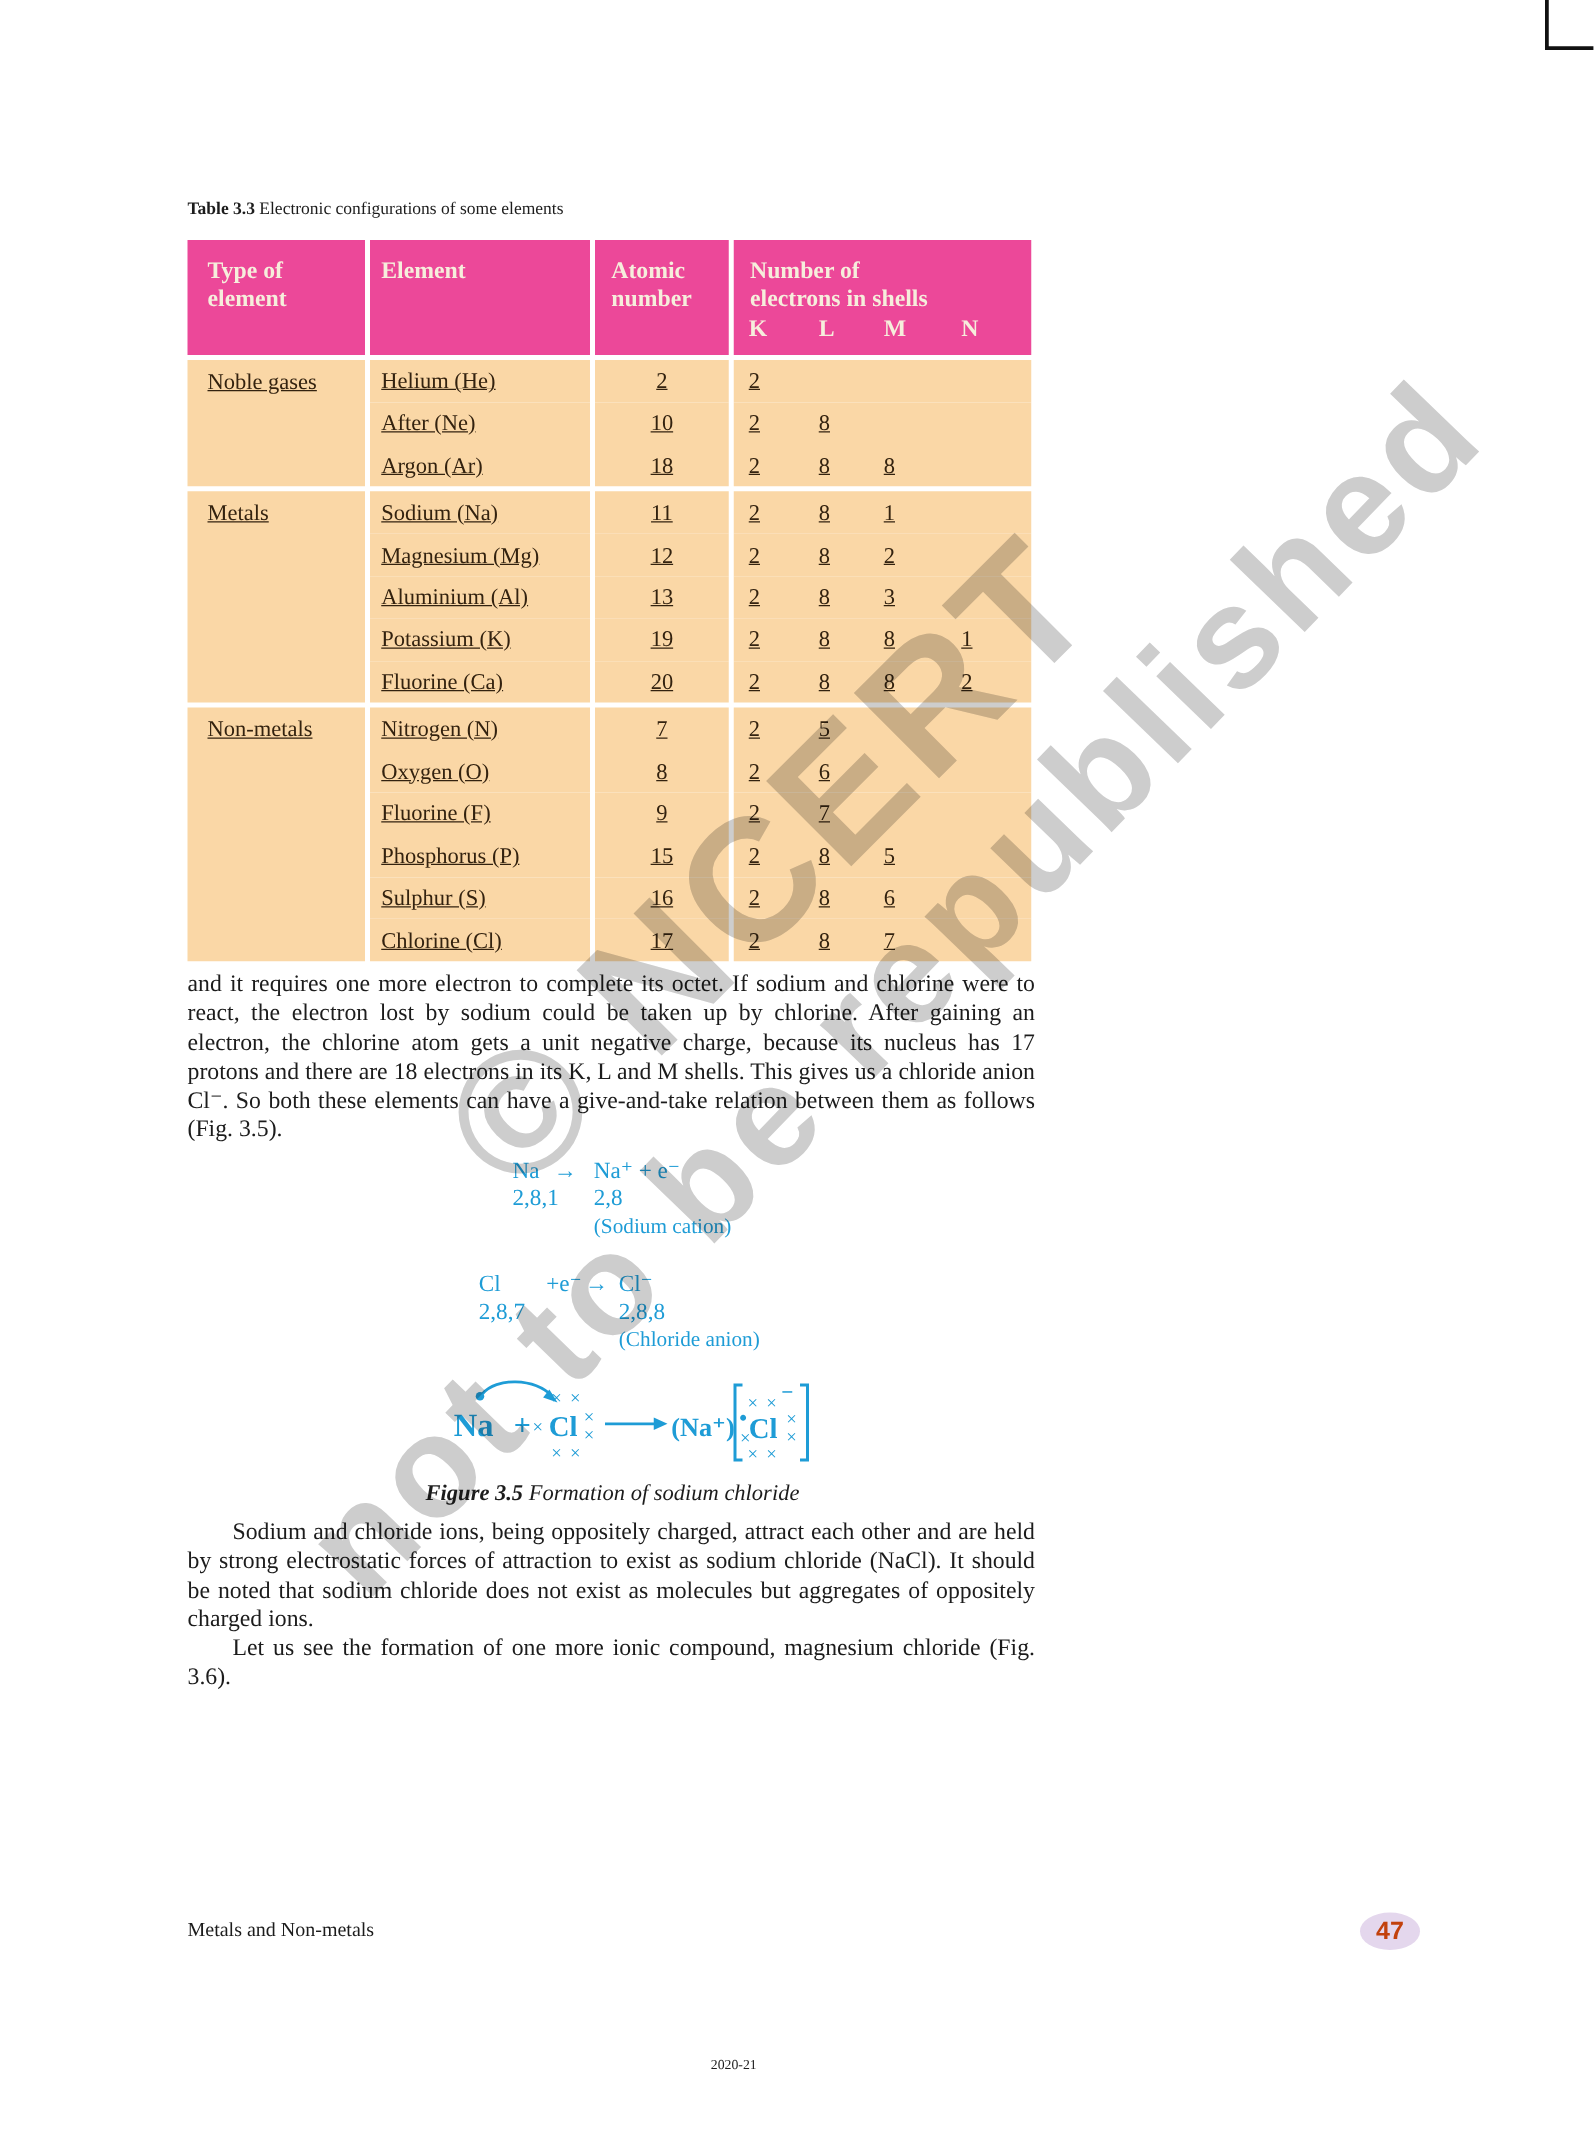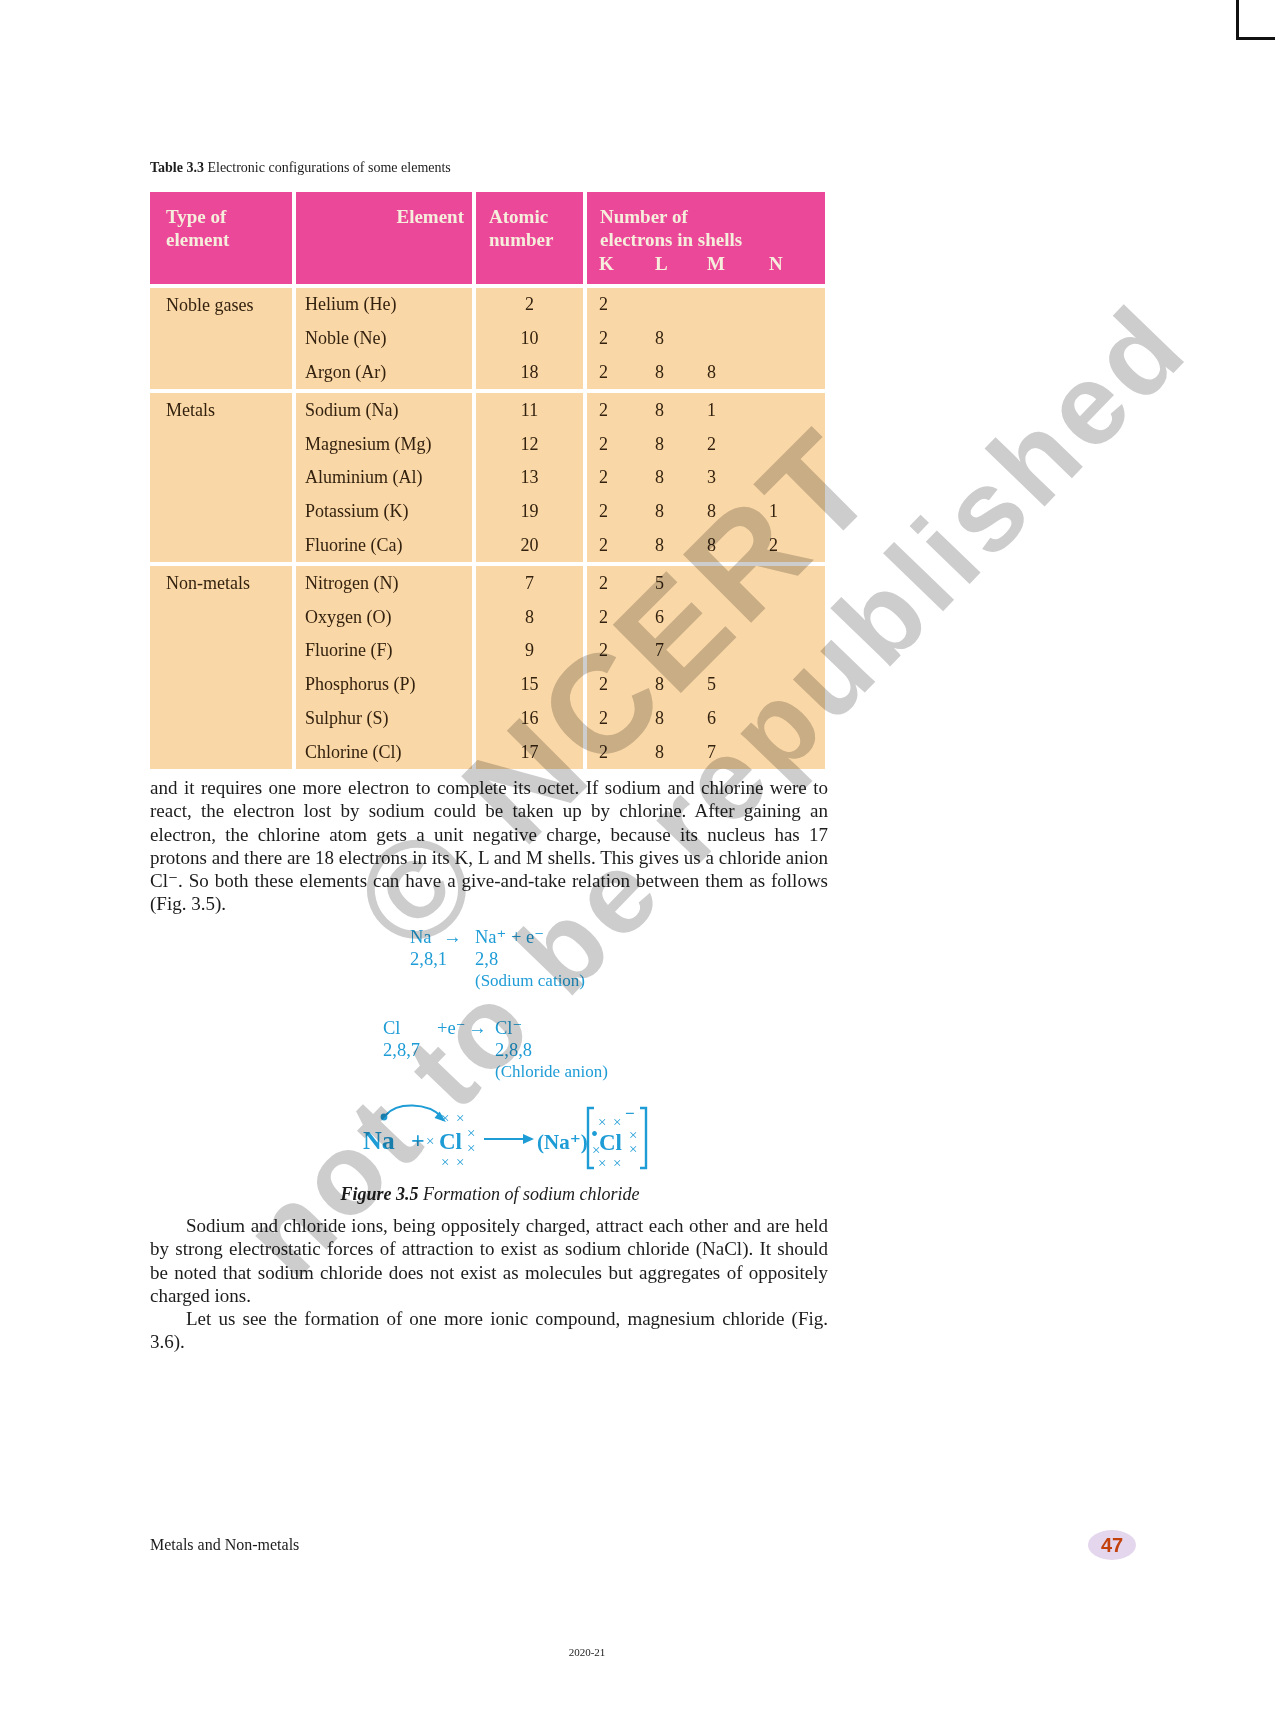--- a/index.html
+++ b/index.html
@@ -25,26 +25,26 @@
   .tbl-title { position:absolute; left:150px; top:160px; font-size:14px; }
   .tbl-title b { font-weight:bold; }
 
   
   .tbl { position:absolute; left:150px; top:192px; width:675px; font-size:18px; color:#33220f; }
   .thead, .tgroup { display:grid; grid-template-columns:142px 176px 107px 238px; column-gap:4px; }
   .thead { grid-template-rows:60px 32px; }
   .tgroup { grid-auto-rows:33.8px; margin-top:4px; }
   .hc { background:#ec4899; color:#F6EEDC; font-weight:bold; font-size:19px; line-height:1.22; }
   .hc1 { grid-row:1 / span 2; padding:13px 8px 0 16px; }
-  .hc2 { grid-row:1 / span 2; padding:13px 8px 0 9px;text-align:right; }
+  .hc2 { grid-row:1 / span 2; padding:13px 8px 0 9px; }
   .hc3 { grid-row:1 / span 2; padding:13px 8px 0 13px; }
   .hc4 { grid-row:1; padding:13px 0 0 13px; }
   .hc4b { grid-row:2; padding:0 0 0 12px; }
   .prelines { white-space:pre-line; }
-  .bc { background:#FAD7A6; display:flex; align-items:center; }
+  .bc { background:#FAD7A6; display:flex; align-items:center;text-decoration:underline; }
   .type-cell { align-items:flex-start; padding:7px 4px 0 16px; }
   .el { padding-left:9px; }
   .at { justify-content:center; }
   .sh { padding-left:12px; }
   .sh span, .hc4b span { display:inline-block; }
   .s0 { width:56px; } .s1 { width:52px; } .s2 { width:62px; } .s3 { width:40px; }
 
   
   .para { position:absolute; left:150px; width:678px; font-size:19px; line-height:23.3px; text-align:justify; }
   .p1 { top:776px; }
@@ -101,21 +101,21 @@
     <div class="tgroup">
       <div class="bc type-cell" style="grid-row:1 / span 3">Noble gases</div>
       <div class="bc el">Helium (He)</div>
       <div class="bc at">2</div>
       <div class="bc sh">
           <span class="s0">2</span>
           <span class="s1"></span>
           <span class="s2"></span>
           <span class="s3"></span>
         </div>
-      <div class="bc el">Noble (Ne)</div>
+      <div class="bc el">After (Ne)</div>
       <div class="bc at">10</div>
       <div class="bc sh">
           <span class="s0">2</span>
           <span class="s1">8</span>
           <span class="s2"></span>
           <span class="s3"></span>
         </div>
       <div class="bc el">Argon (Ar)</div>
       <div class="bc at">18</div>
       <div class="bc sh">

